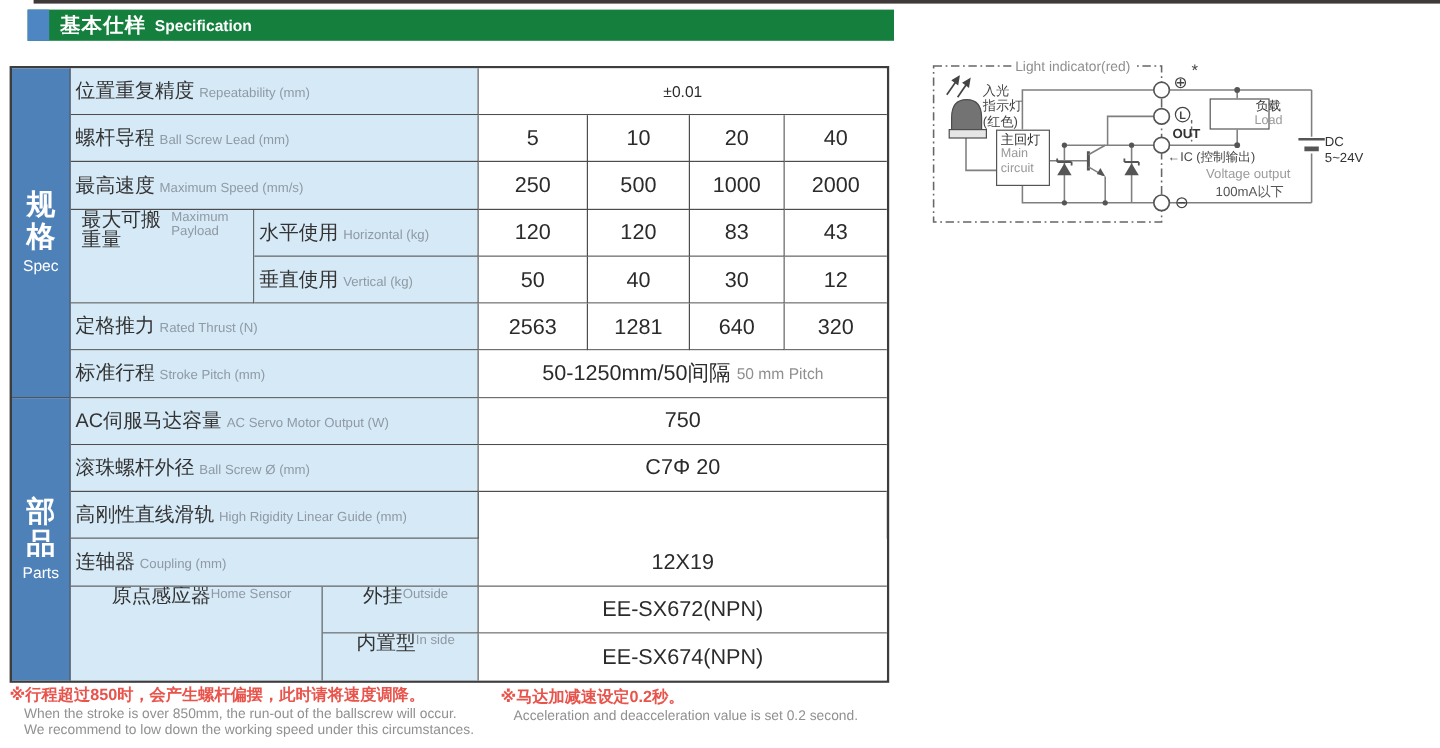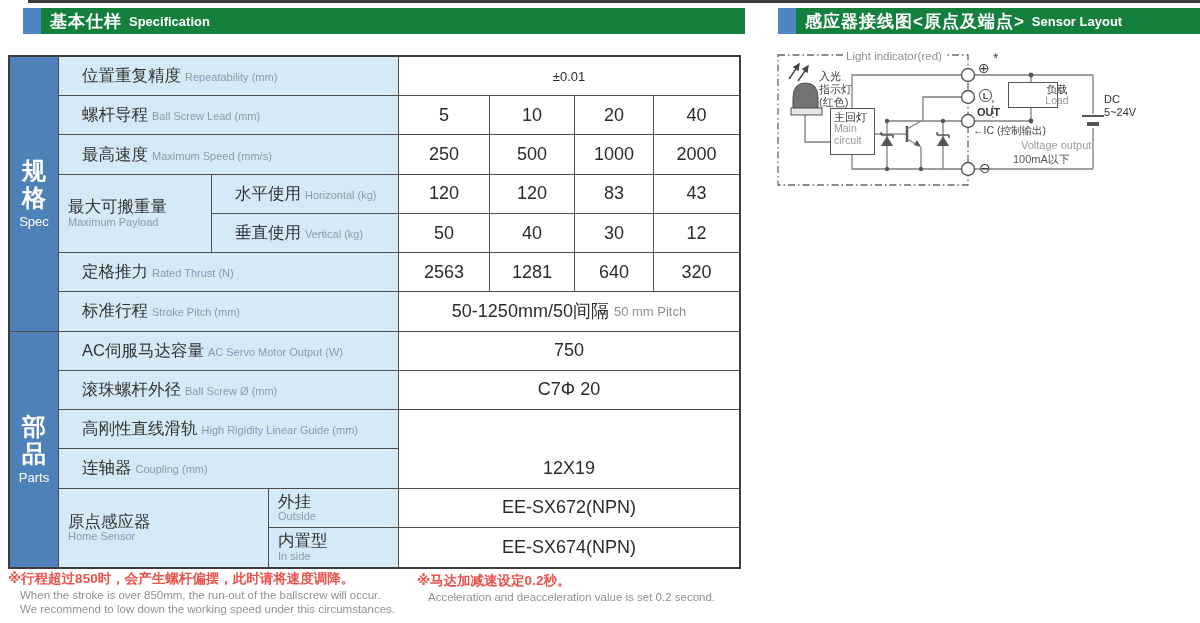--- a/index.html
+++ b/index.html
@@ -20,24 +20,24 @@
               border:2px solid #3d3d3d;display:grid;
               grid-template-columns:49px 153px 57px 130px 91px 85px 79px 85px;
               grid-template-rows:repeat(13,1fr);}
   .cell{border-right:1px solid #4d4d4d;border-bottom:1px solid #4d4d4d;display:flex;align-items:center;
         box-sizing:border-box;overflow:hidden;}
   .er{border-right:none;}
   .eb{border-bottom:none;}
   .sidebar{background:#4e81b8;flex-direction:column;justify-content:center;border-right:1px solid #4d4d4d;}
   .side-zh{color:#fff;font-size:24px;font-weight:bold;width:1.15em;line-height:1.12;word-break:break-all;text-align:center;}
   .side-en{color:#fff;font-size:13px;margin-top:2px;}
-  .lbl{background:#d6e9f6;padding-left:23px;}
+  .lbl{background:#d6e9f6;padding-left:4px;}
   .lbl .zh{font-size:16.5px;color:#333;font-weight:500;white-space:nowrap;}
   .lbl .en{font-size:11px;color:#8f9aa4;margin-left:4px;white-space:nowrap;}
-  .stack{background:#d6e9f6;padding-left:9px;flex-direction:column;align-items:flex-start;justify-content:center;}
+  .stack{background:#d6e9f6;padding-left:9px;flex-direction:row;align-items:flex-start;justify-content:center;}
   .stack .zh{font-size:16.5px;color:#333;font-weight:500;line-height:1.05;}
   .stack .en{font-size:11px;color:#8f9aa4;line-height:1.15;}
   .val{justify-content:center;font-size:18px;color:#2b2b2b;background:#fff;}
   .val .sub-en{font-size:13px;color:#8f8f8f;margin-left:5px;}
   .big{font-size:13px;}
 
   
   .note{position:absolute;text-align:right;}
   .note-red{color:#e8534b;font-size:13.5px;font-weight:bold;line-height:1.3;}
   .note-gray{color:#909090;font-size:11.5px;line-height:1.32;}
@@ -52,45 +52,40 @@
            background:#fff;padding:2px 0 0 3px;line-height:1.1;}
   .mainbox .zh{font-size:11px;color:#333;display:block;}
   .mainbox .en{font-size:10.5px;color:#999;display:block;}
   .t-plus{left:203px;top:12px;font-size:14px;color:#444;}
   .t-star{left:218px;top:2px;font-size:14px;color:#444;}
   .t-l{left:204px;top:41px;width:13px;height:13px;border:1.2px solid #444;border-radius:50%;
        font-size:9px;font-weight:bold;color:#444;display:flex;align-items:center;justify-content:center;box-sizing:border-box;}
   .t-out{left:202px;top:58px;font-size:11px;font-weight:bold;color:#333;}
   .t-minus{left:204px;top:112px;font-size:14px;color:#444;}
   .ic-line{left:198px;top:76px;font-size:10.5px;color:#444;}
-  .volt-out{left:246px;top:91px;font-size:11px;color:#9b9b9b;}
+  .volt-out{left:230px;top:91px;font-size:11px;color:#9b9b9b;}
   .cur-lim{left:238px;top:104px;font-size:11px;color:#555;font-weight:500;}
   .loadbox{left:233px;top:34px;width:26px;height:26px;box-sizing:border-box;border:1.2px solid #555;background:#fff;
            display:flex;flex-direction:column;align-items:center;justify-content:center;line-height:1.05;padding-left:48px;}
   .loadbox .zh{font-size:10.5px;color:#333;}
   .loadbox .en{font-size:10.5px;color:#999;}
-  .dc{left:329px;top:45px;font-size:11px;color:#333;line-height:1.2;}
+  .dc{left:329px;top:65px;font-size:11px;color:#333;line-height:1.2;}
 </style>
 </head>
 <body>
 
 <div class="page">
   <div class="top-rule"></div>
 
   <div class="section-header hdr-left">
     <div class="accent"></div>
     <span class="h-zh">基本仕样</span>
     <span class="h-en">Specification</span>
   </div>
 
-  <div class="section-header hdr-right">
-    <div class="accent"></div>
-    <span class="h-zh">感应器接线图&lt;原点及端点&gt;</span>
-    <span class="h-en">Sensor Layout</span>
-  </div>
 
   <div class="spec-table">
 
     <div class="cell sidebar" style="grid-area:1/1/8/2">
       <span class="side-zh">规格</span>
       <span class="side-en">Spec</span>
     </div>
     <div class="cell sidebar eb" style="grid-area:8/1/14/2">
       <span class="side-zh">部品</span>
       <span class="side-en">Parts</span>

